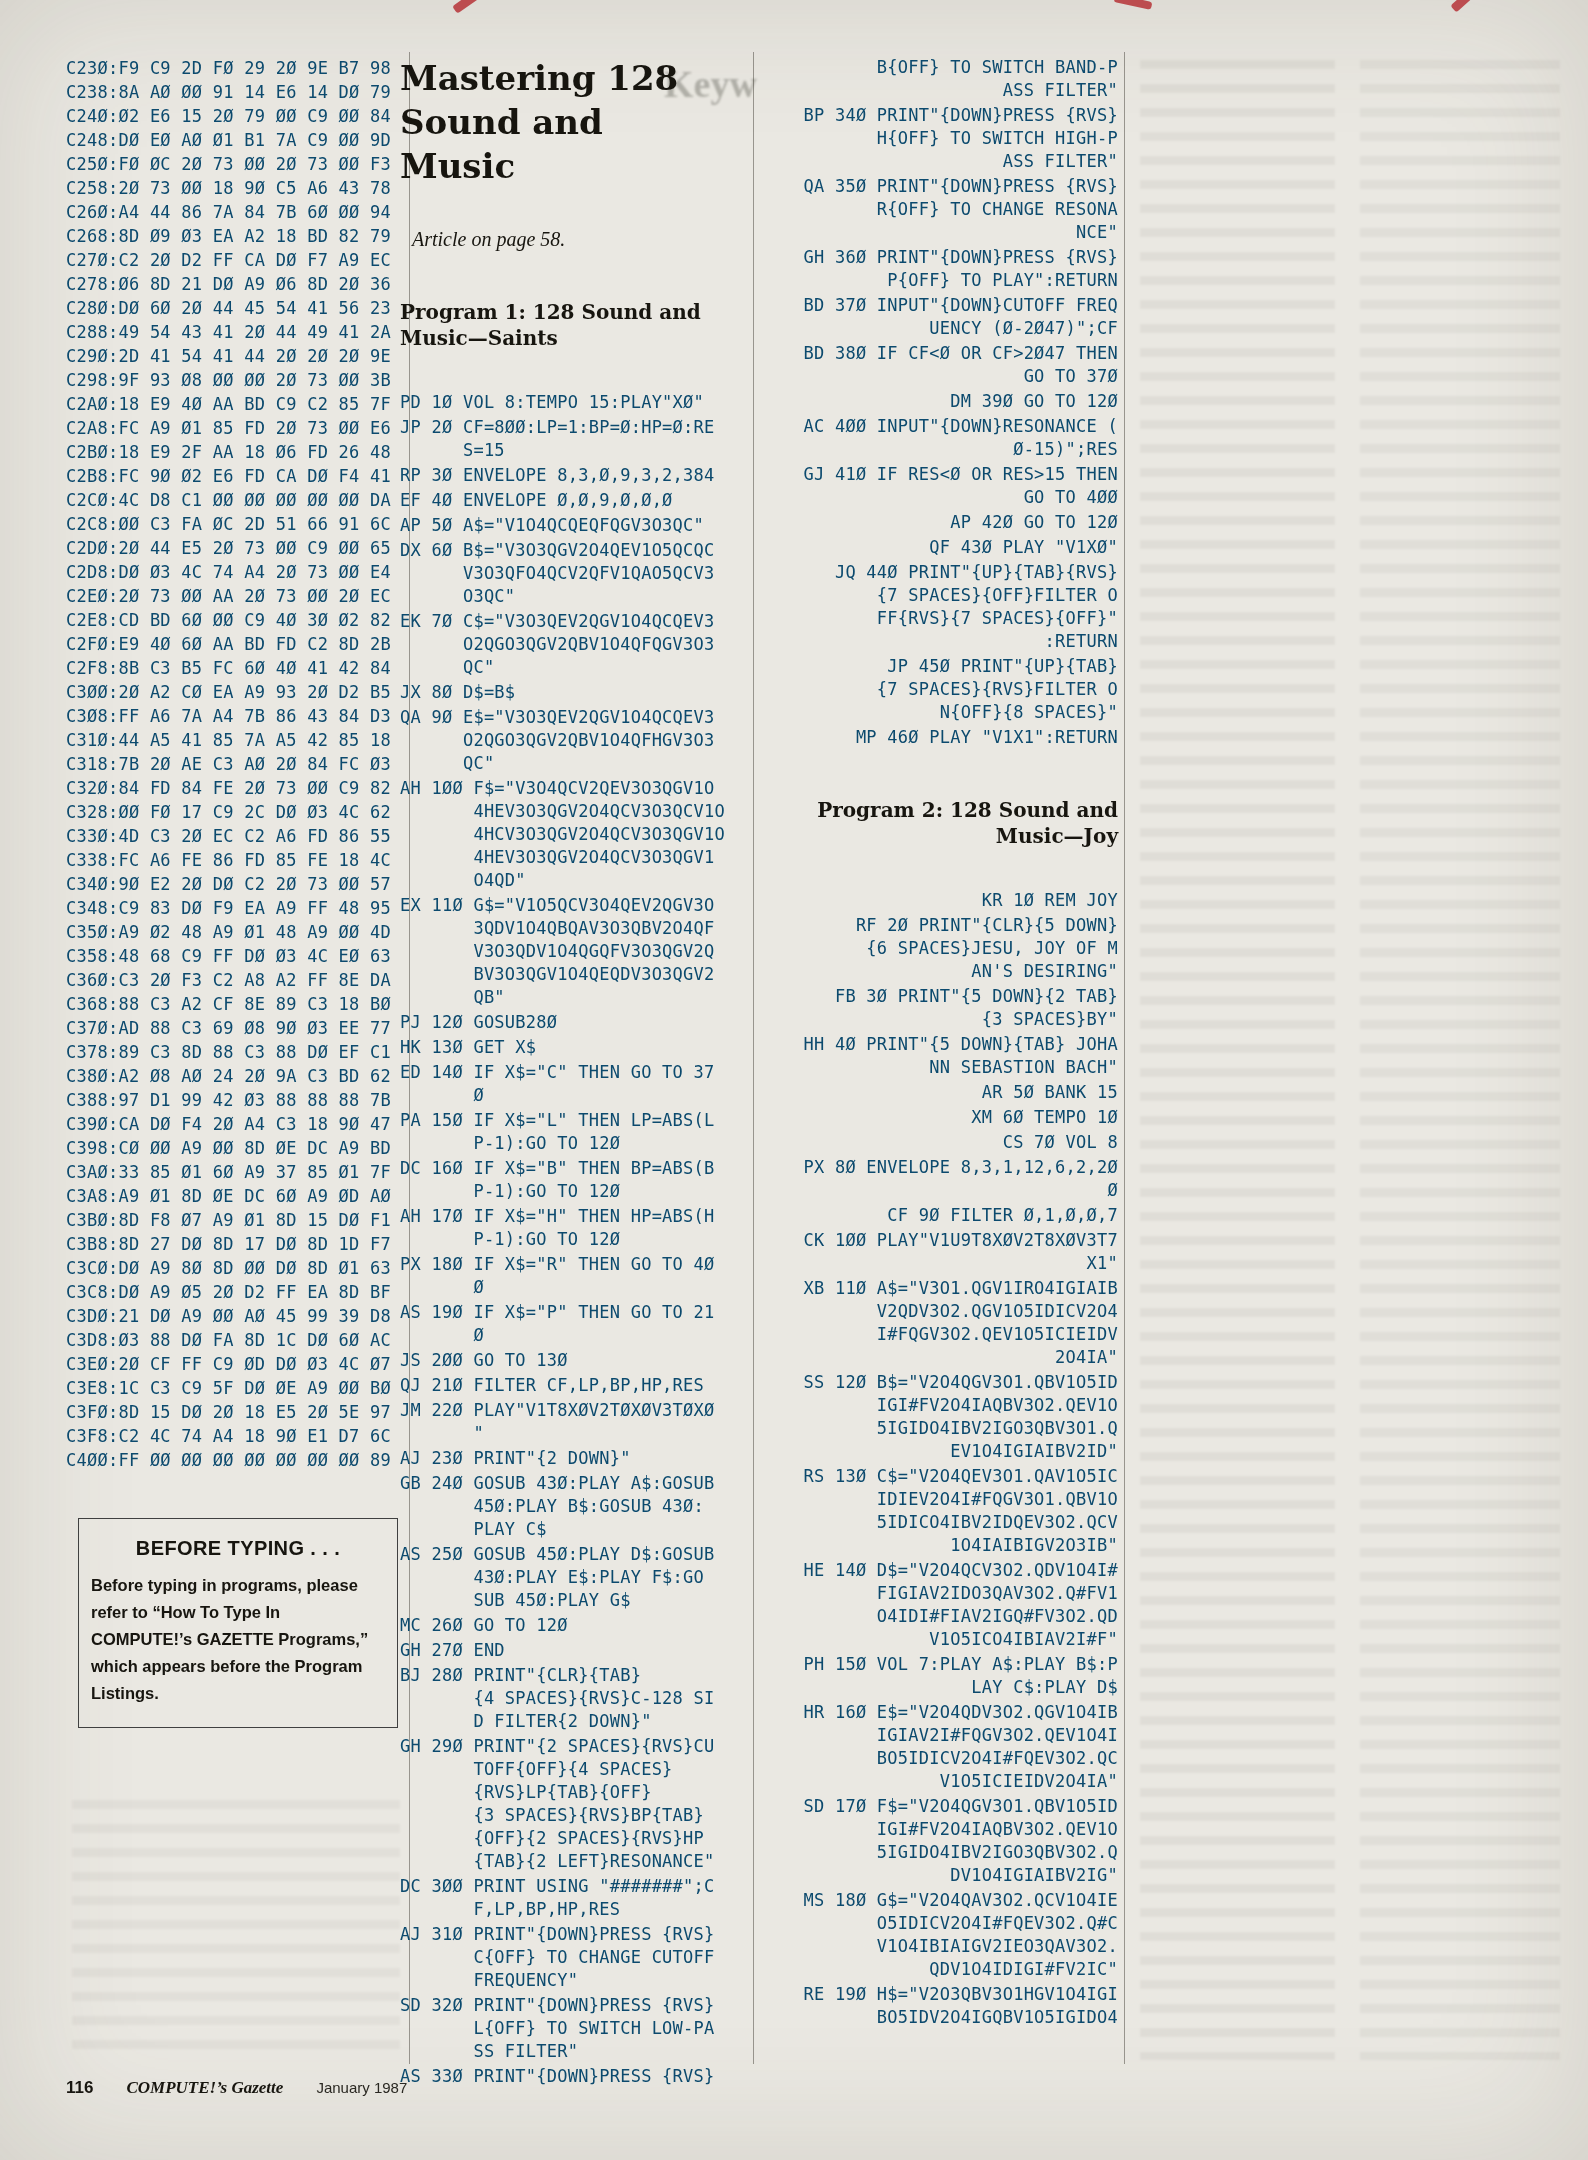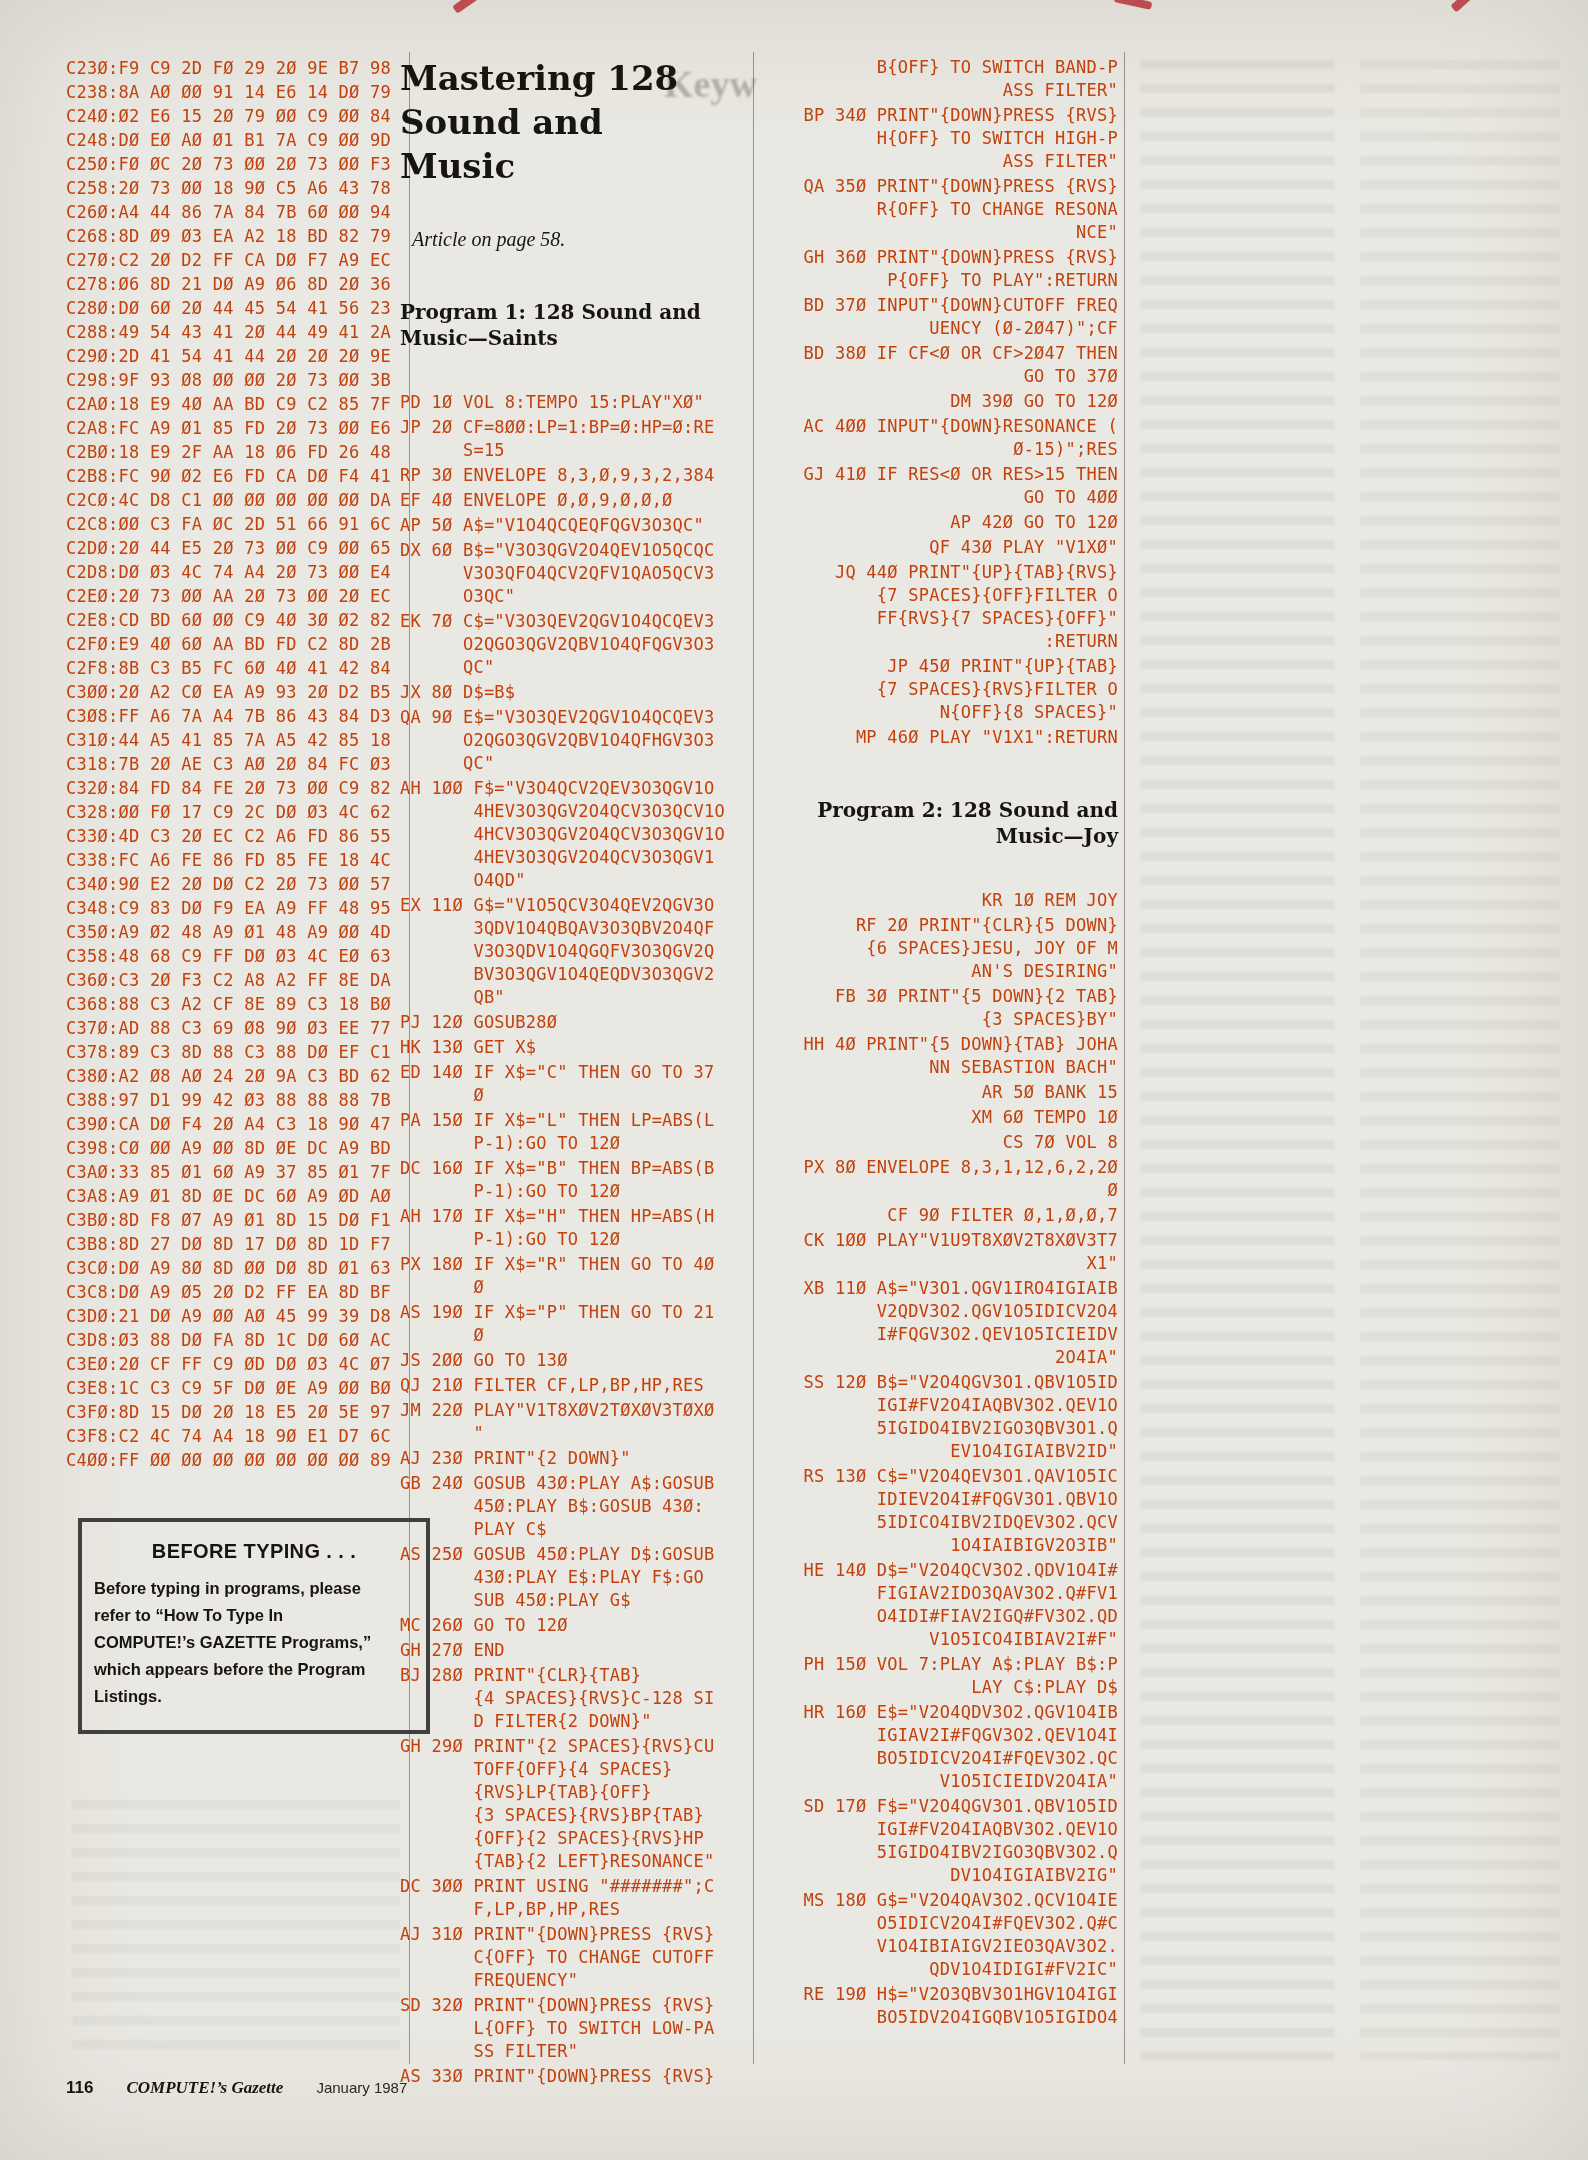--- a/index.html
+++ b/index.html
@@ -11,26 +11,26 @@
     box-shadow: inset 0 0 140px rgba(90,80,60,.16);
   }
   .vrule{ position:absolute; top:52px; height:2012px; width:1px; background:rgba(70,66,58,.5); }
   .vr1{ left:409px; } .vr2{ left:753px; } .vr3{ left:1124px; }
 
   .col{ position:absolute; top:56px; }
   .col-left{ left:66px;  width:338px; }
   .col-mid{  left:400px; width:326px; }
   .col-right{left:766px; width:352px;text-align:right; }
 
-  .mono{ font-family:"DejaVu Sans Mono","Liberation Mono",monospace; font-size:17px; color:#c2410c; letter-spacing:.25px; }
+  .mono{ font-family:"DejaVu Sans Mono","Liberation Mono",monospace; font-size:17px; color:#0c4a6e; letter-spacing:.25px; }
   .hexpre{ white-space:pre; line-height:24px; }
   .listing .stmt{ white-space:pre; line-height:23px; margin-top:2px; }
   .listing .stmt:first-child{ margin-top:0; }
 
-  .box{ margin:46px 0 0 12px; width:352px; border:4px solid #404040; padding:18px 12px 20px; }
+  .box{ margin:46px 0 0 12px; width:320px; border:1px solid #404040; padding:18px 12px 20px; }
   .box-title{ text-align:center; font-weight:bold; font-size:20px; letter-spacing:.4px; margin-bottom:12px; }
   .box-body{ font-weight:bold; font-size:16.5px; line-height:27px; white-space:pre-line; }
 
   .title{ font-family:"DejaVu Serif", serif; font-weight:bold; font-size:34px; line-height:44px; }
   .note{ margin-top:40px; font-family:"Liberation Serif", serif; font-style:italic; font-size:20px;margin-left:12px; }
   .prog-head{ font-family:"DejaVu Serif", serif; font-weight:bold; font-size:20px; line-height:26px; }
   .col-mid .prog-head{ margin-top:48px; }
   .col-mid .listing{ margin-top:40px; }
   .col-right .prog-head{ margin-top:48px; }
   .col-right .listing.p2{ margin-top:40px; }

